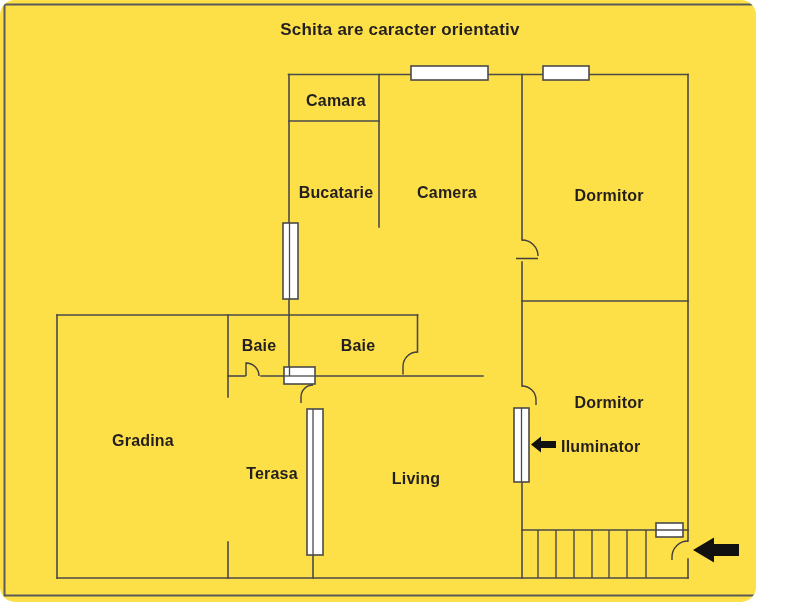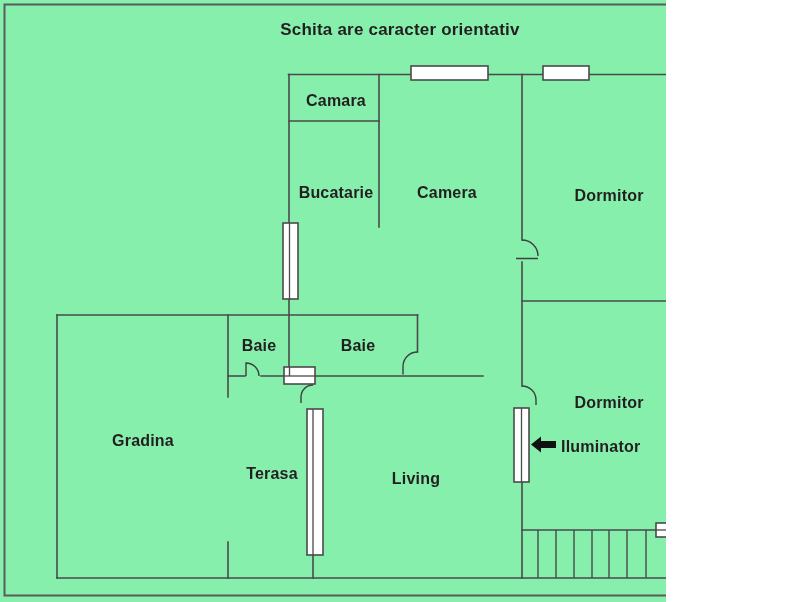--- a/index.html
+++ b/index.html
@@ -1,21 +1,22 @@
 <!DOCTYPE html>
 <html><head>
 <meta charset="utf-8">
 <style>
   html,body{margin:0;padding:0;background:#ffffff;}
   .stage{
     position:relative;
-    width:666px;height:602px;
-    background:#86efac;
+    width:756px;height:602px;
+    background:#fde047;
     font-family:"Liberation Sans","DejaVu Sans",sans-serif;
     overflow:hidden;
+    border-radius:15px;
   }
   svg{position:absolute;left:0;top:0;display:block;}
   .wall{stroke:#4a4a4a;stroke-width:1.6;fill:none;stroke-linecap:square;}
   .win{fill:#ffffff;stroke:#4a4a4a;stroke-width:1.6;}
   .win-line{stroke:#4a4a4a;stroke-width:1.3;fill:none;}
   .door{stroke:#3f3f3f;stroke-width:1.4;fill:none;}
   .tread{stroke:#4a4a4a;stroke-width:1.4;fill:none;}
   .arrow{fill:#111111;stroke:none;}
   .lbl{fill:#231f20;font-size:16px;font-weight:600;letter-spacing:0.2px;}
   .title{fill:#231f20;font-size:17px;font-weight:600;letter-spacing:0.2px;}

